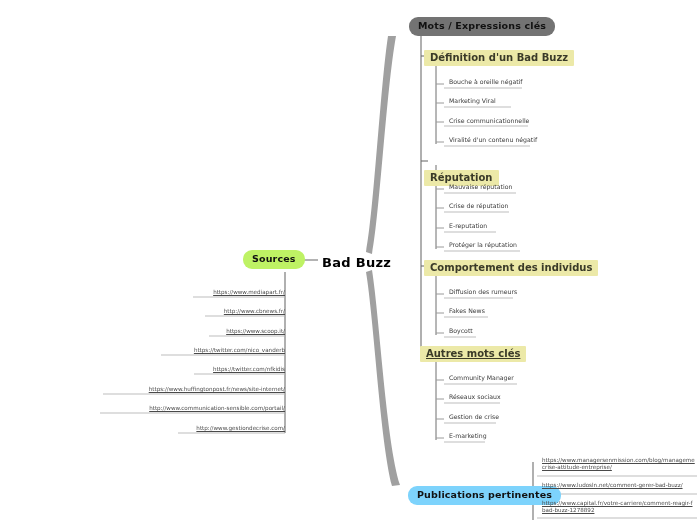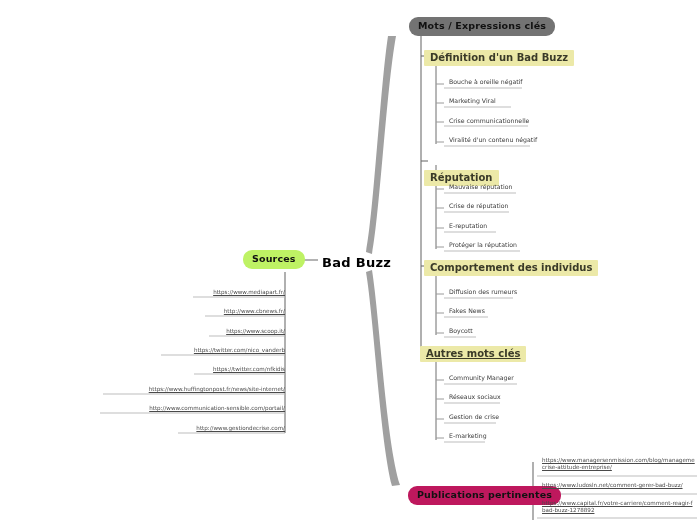--- a/index.html
+++ b/index.html
@@ -19,21 +19,21 @@
   }
 
   
   .pill{
     border-radius:9px;padding:4px 9px 5px 9px;
     font-size:9.5px;font-weight:bold;letter-spacing:.15px;
     line-height:1.1;color:#111;
   }
   .pill.green{background:#737373;}
   .pill.pink{background:#bef264;}
-  .pill.blue{background:#be185d;}
+  .pill.blue{background:#7dd3fc;}
 
   
   .tag{
     background:#ece9a8;padding:2px 6px 3px 6px;border-radius:1px;
     font-size:10px;font-weight:bold;color:#3a3a28;line-height:1.1;
   }
 
   
   .leaf{
     font-size:6.2px;color:#3b3b3b;line-height:1.15;

